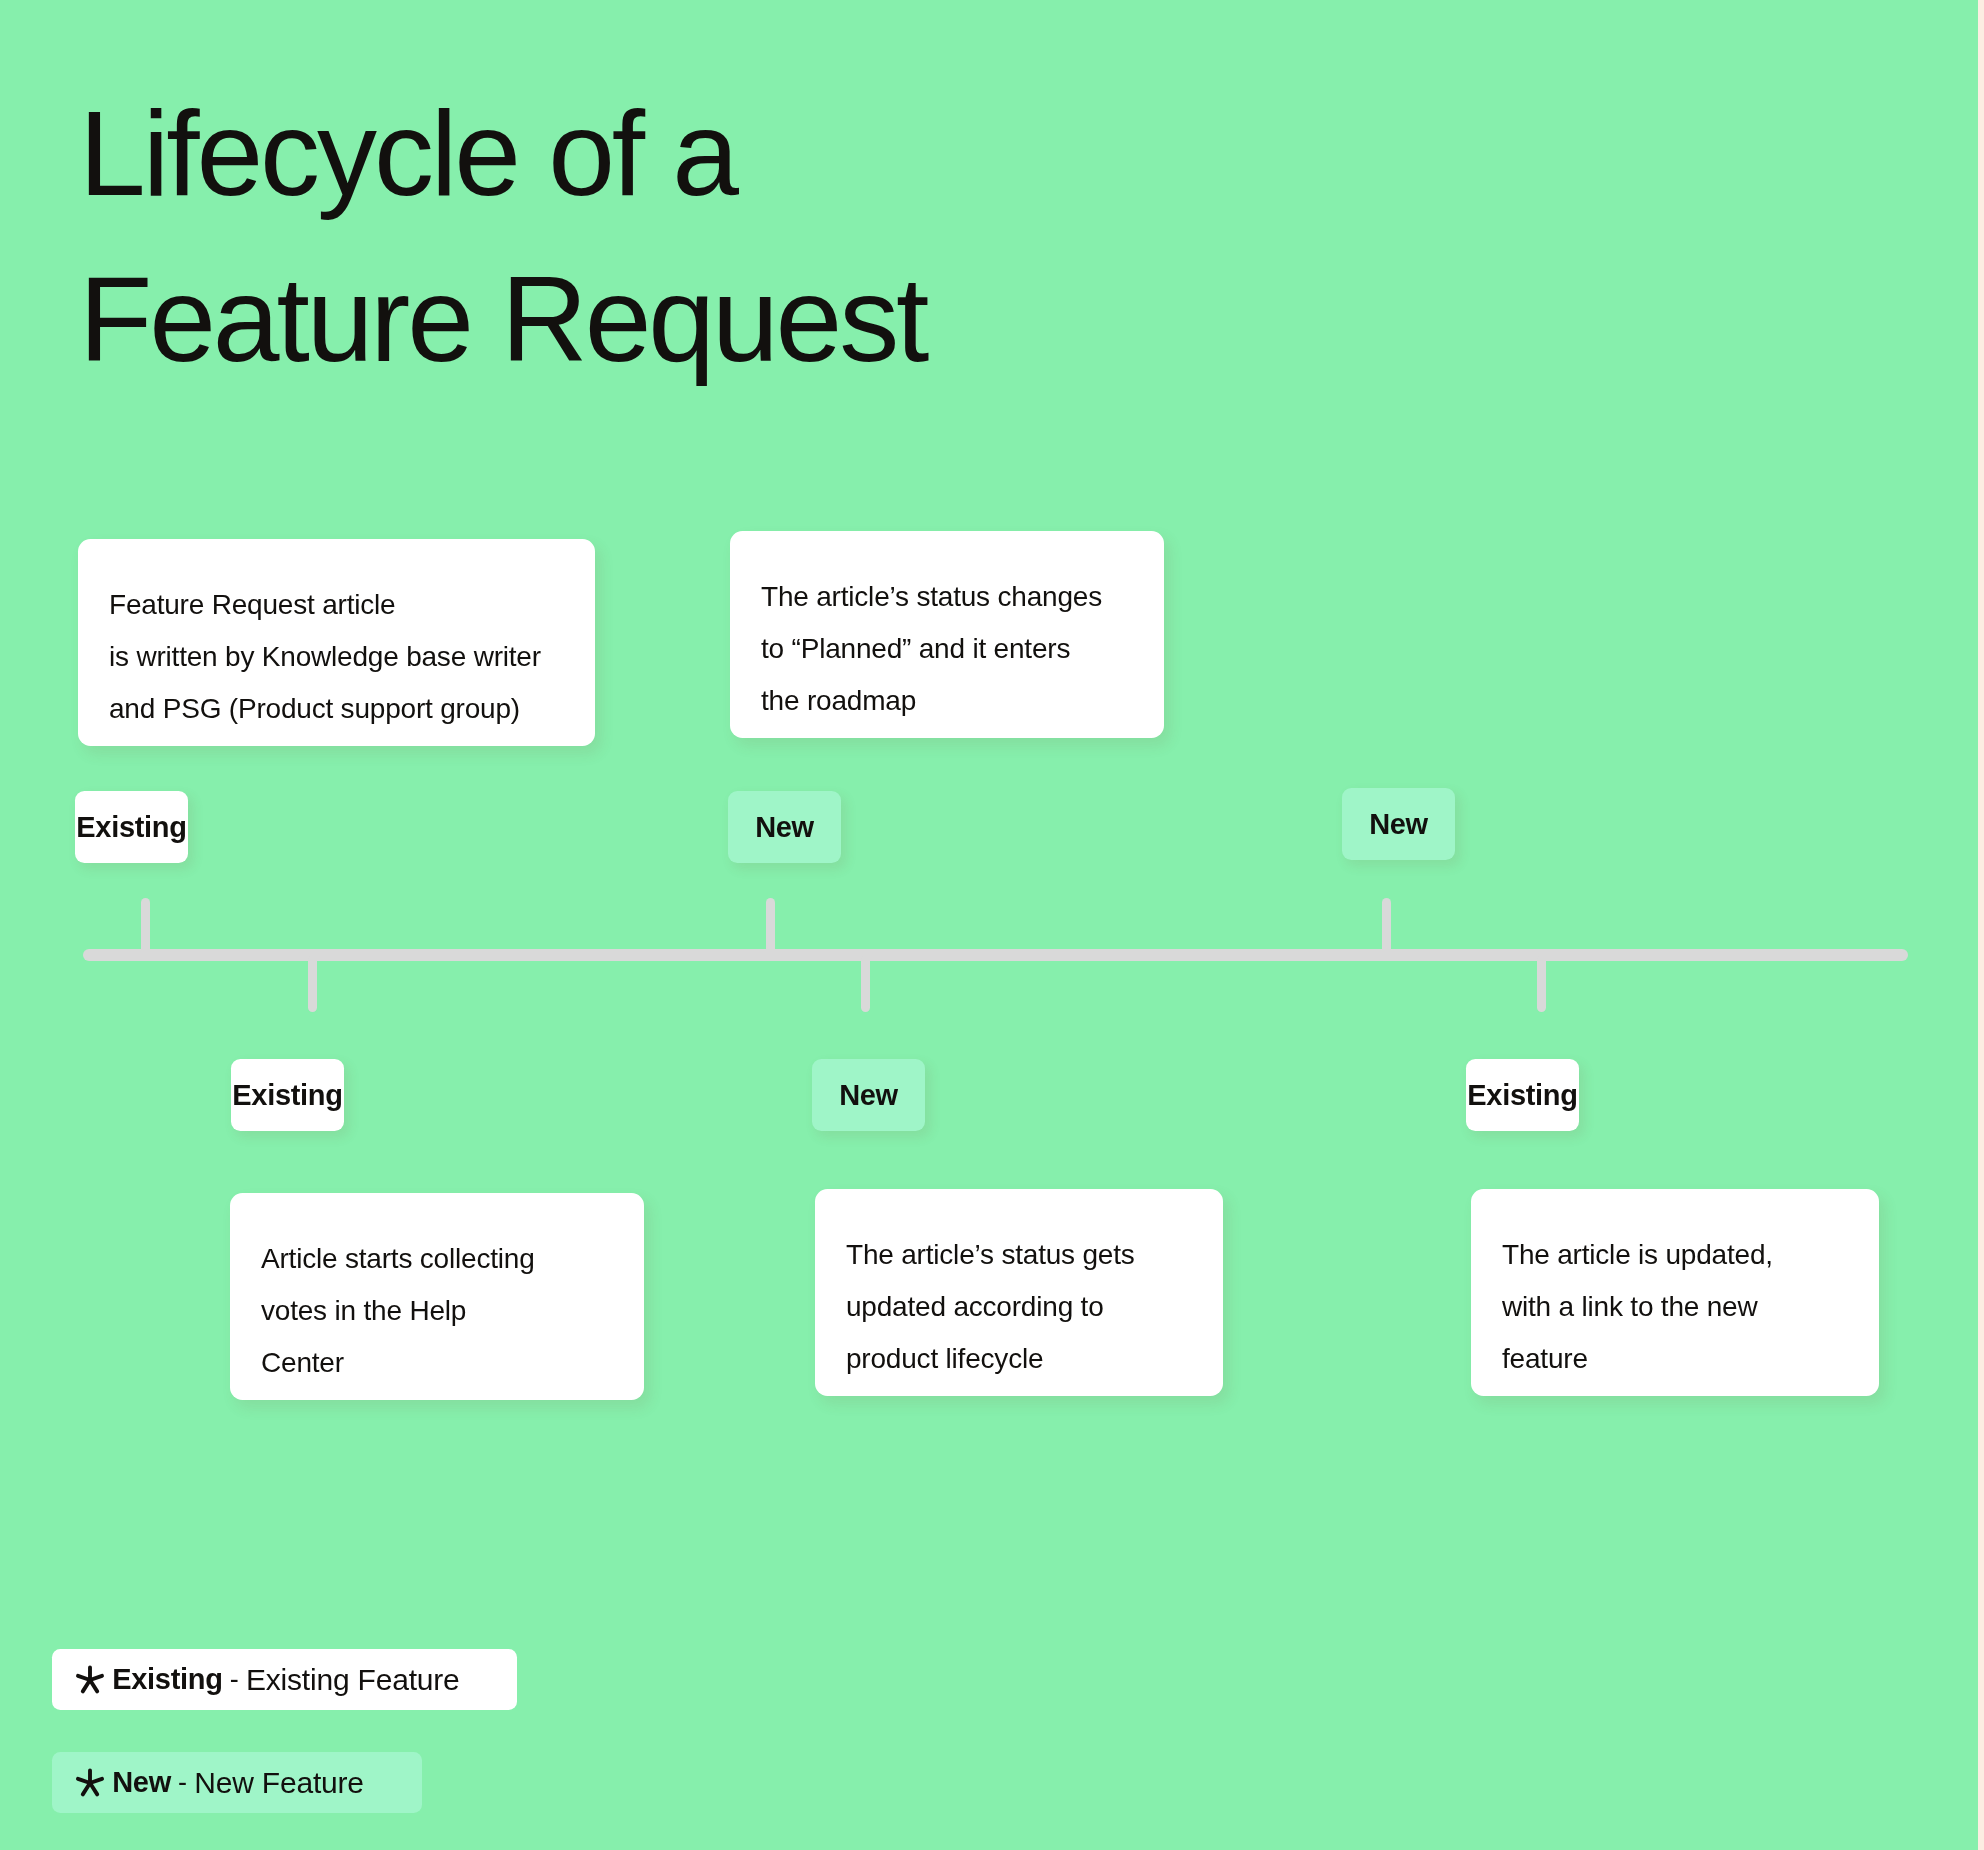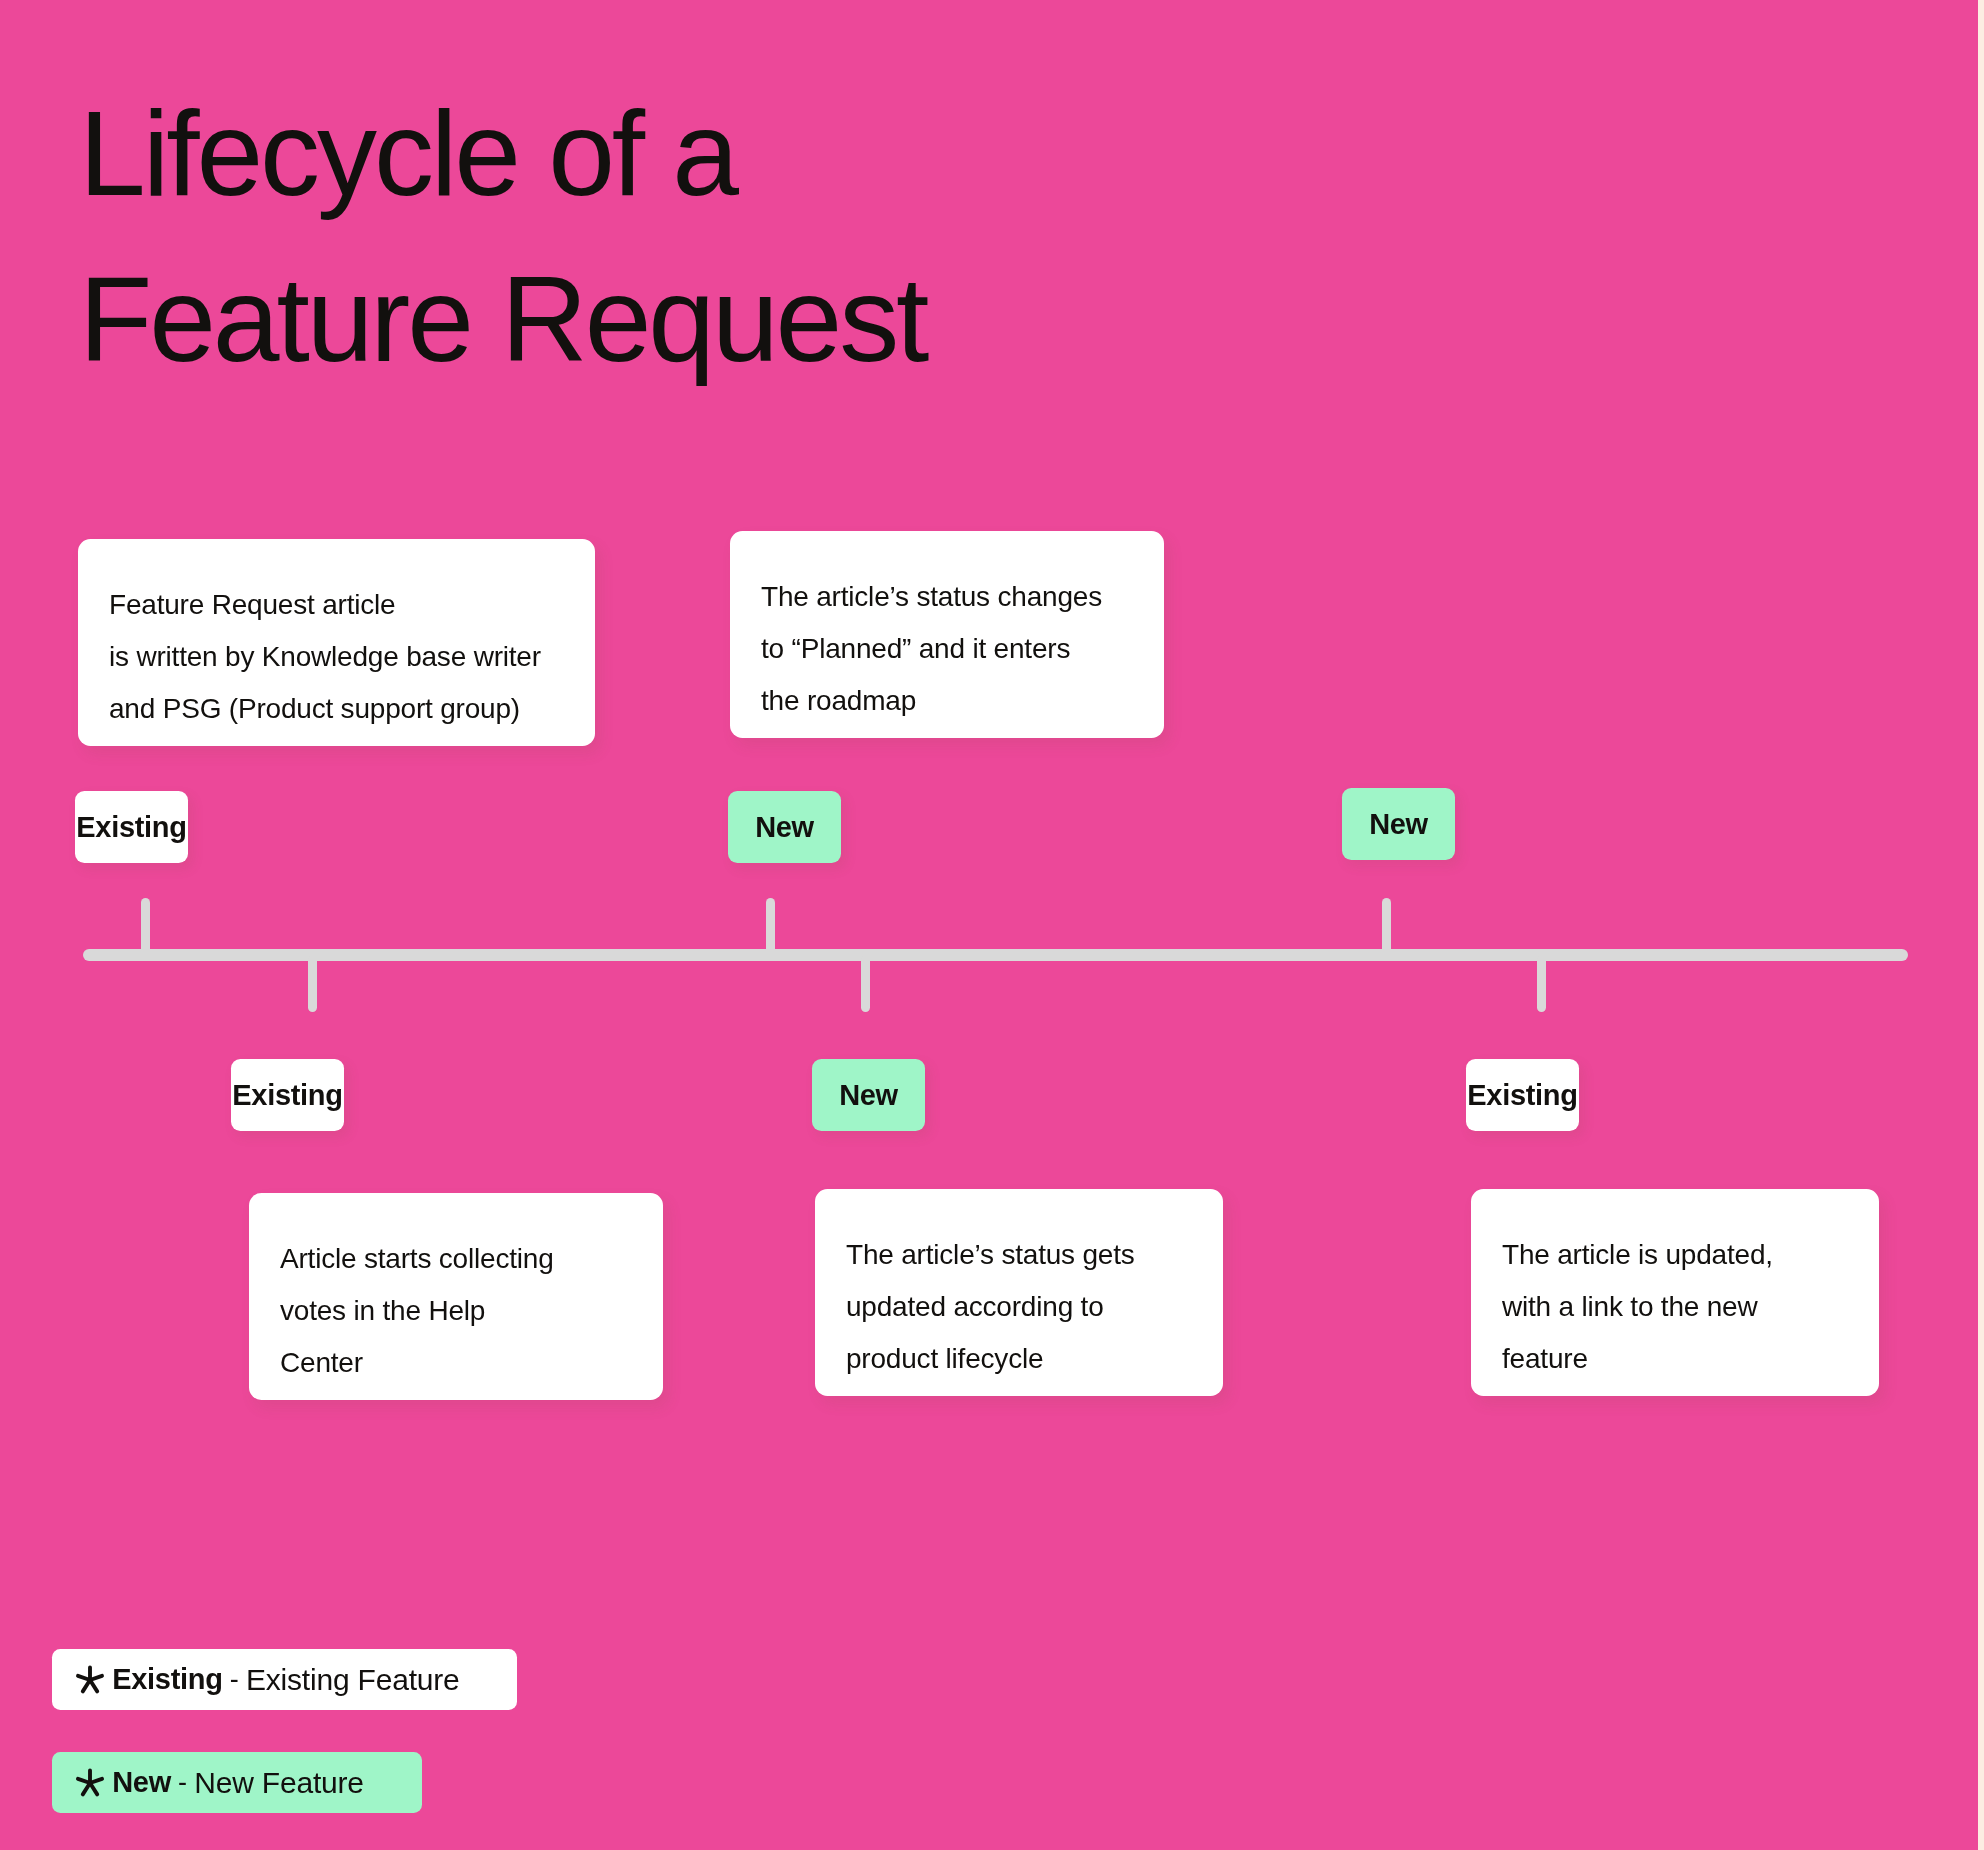--- a/index.html
+++ b/index.html
@@ -9,21 +9,21 @@
     height: 1850px;
     background: #FCEDE2;
     font-family: "Liberation Sans", sans-serif;
     overflow: hidden;
   }
 
   #stage {
     position: relative;
     width: 1978px;
     height: 1850px;
-    background: #ec4899;
+    background: #86efac;
   }
 
   
   .page-title {
     position: absolute;
     left: 79px;
     top: 70px;
     width: 1344px;
     font-size: 120px;
     line-height: 166px;
@@ -171,21 +171,21 @@
   </div>
 
   <div class="badge new" style="left:812px; top:1059px; width:113px; height:72px;">
     <span>New</span>
   </div>
 
   <div class="badge existing" style="left:1466px; top:1059px; width:113px; height:72px;">
     <span>Existing</span>
   </div>
 
-  <div class="card" style="left:249px; top:1193px; width:414px; height:207px;">
+  <div class="card" style="left:230px; top:1193px; width:414px; height:207px;">
     <div class="card-text">Article starts collecting
 votes in the Help
 Center</div>
   </div>
 
   <div class="card" style="left:815px; top:1189px; width:408px; height:207px;">
     <div class="card-text">The article’s status gets
 updated according to
 product lifecycle</div>
   </div>

